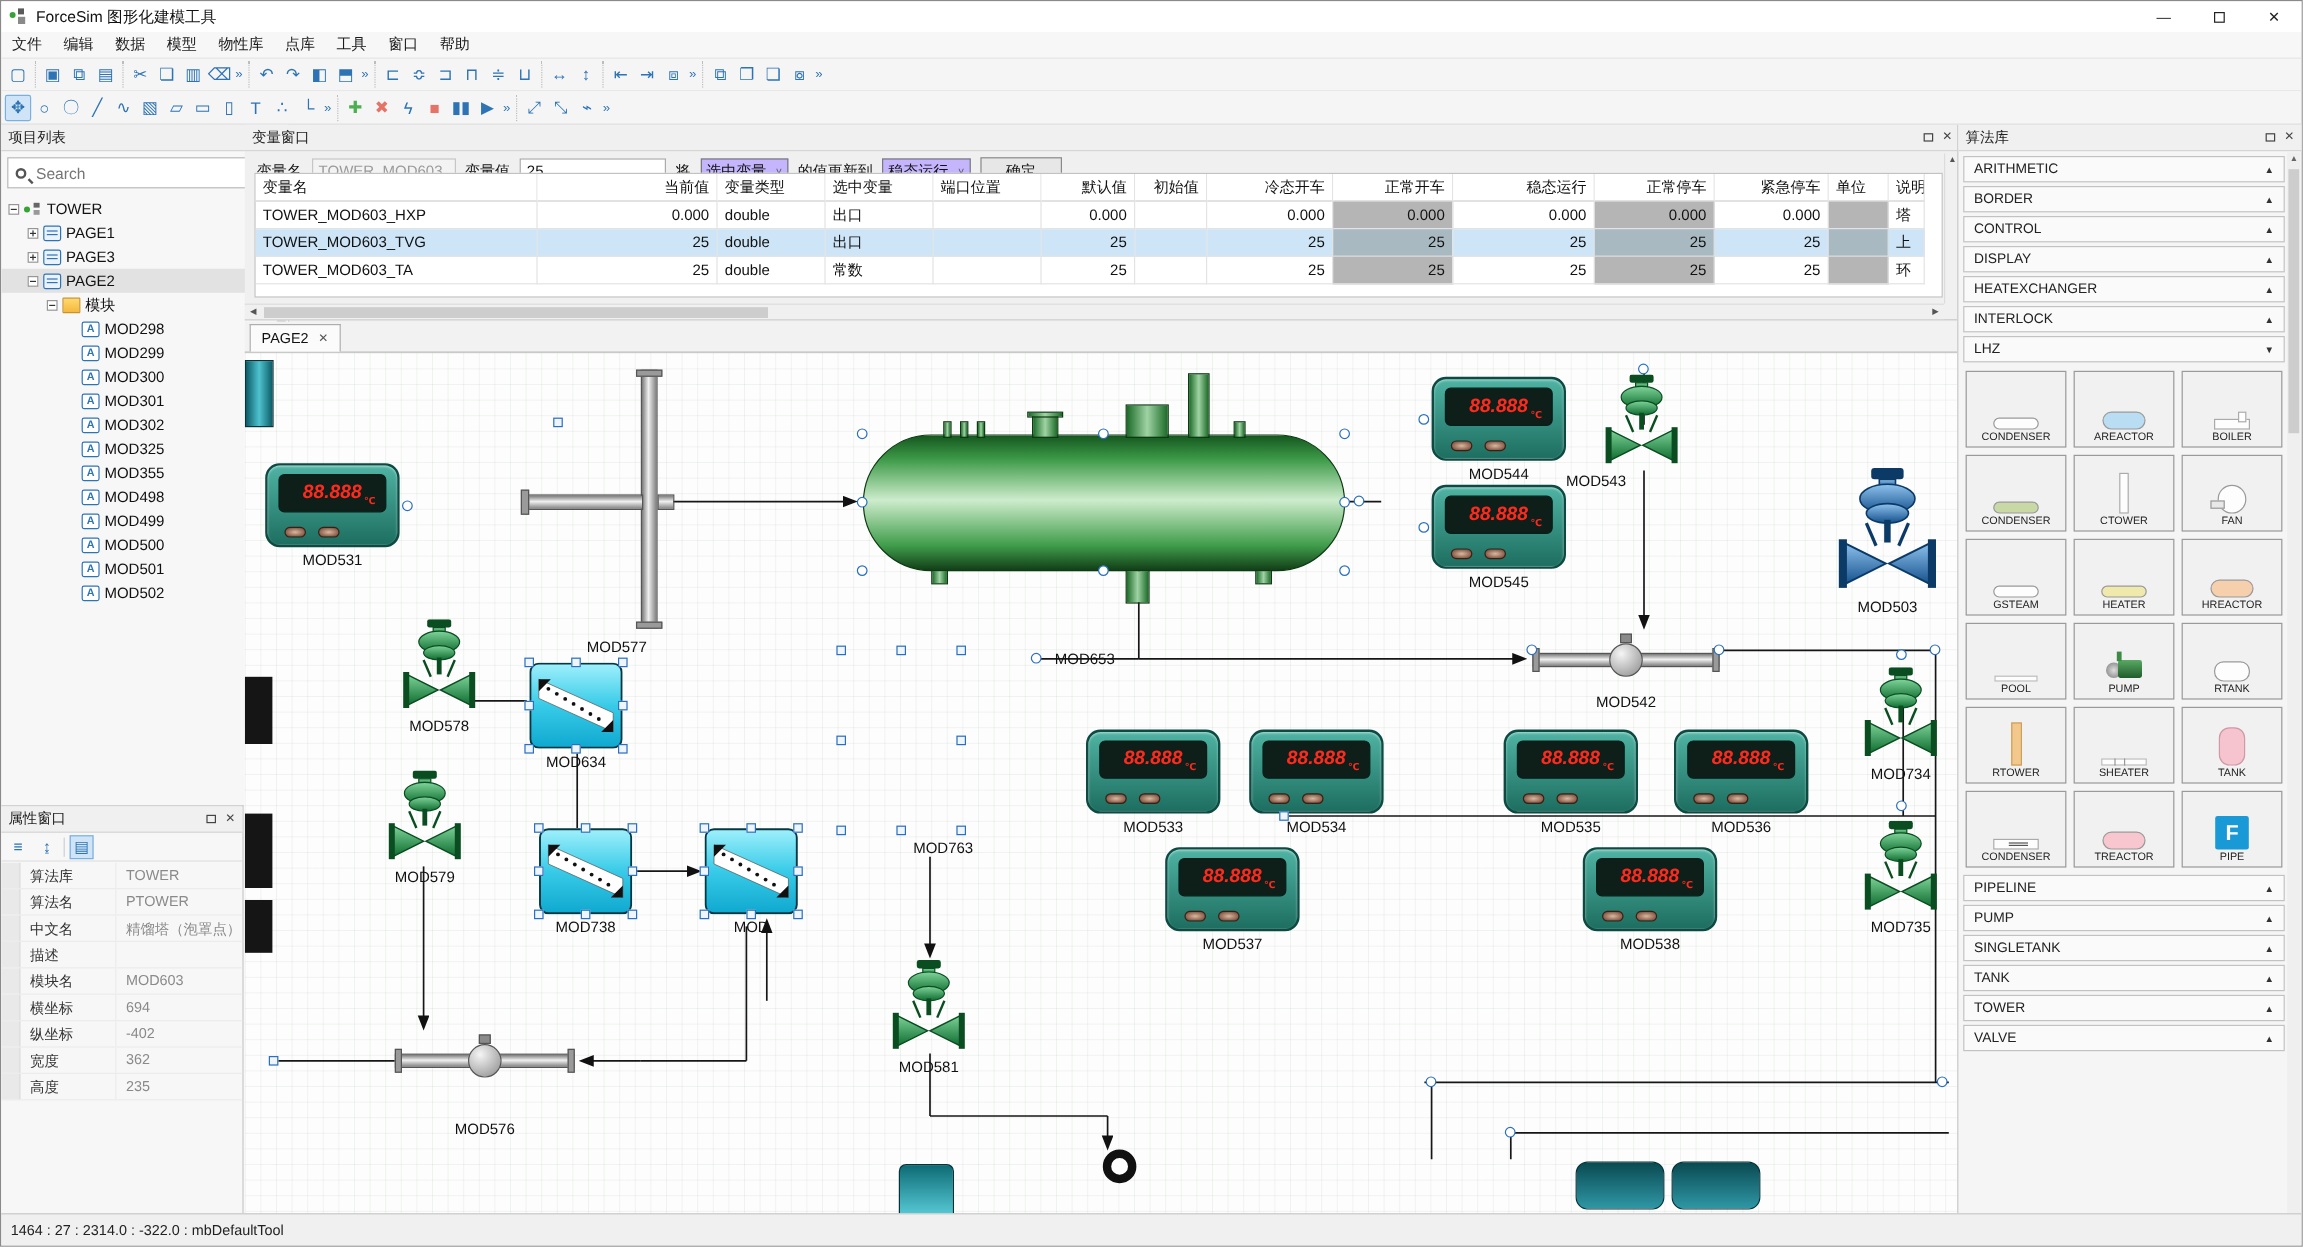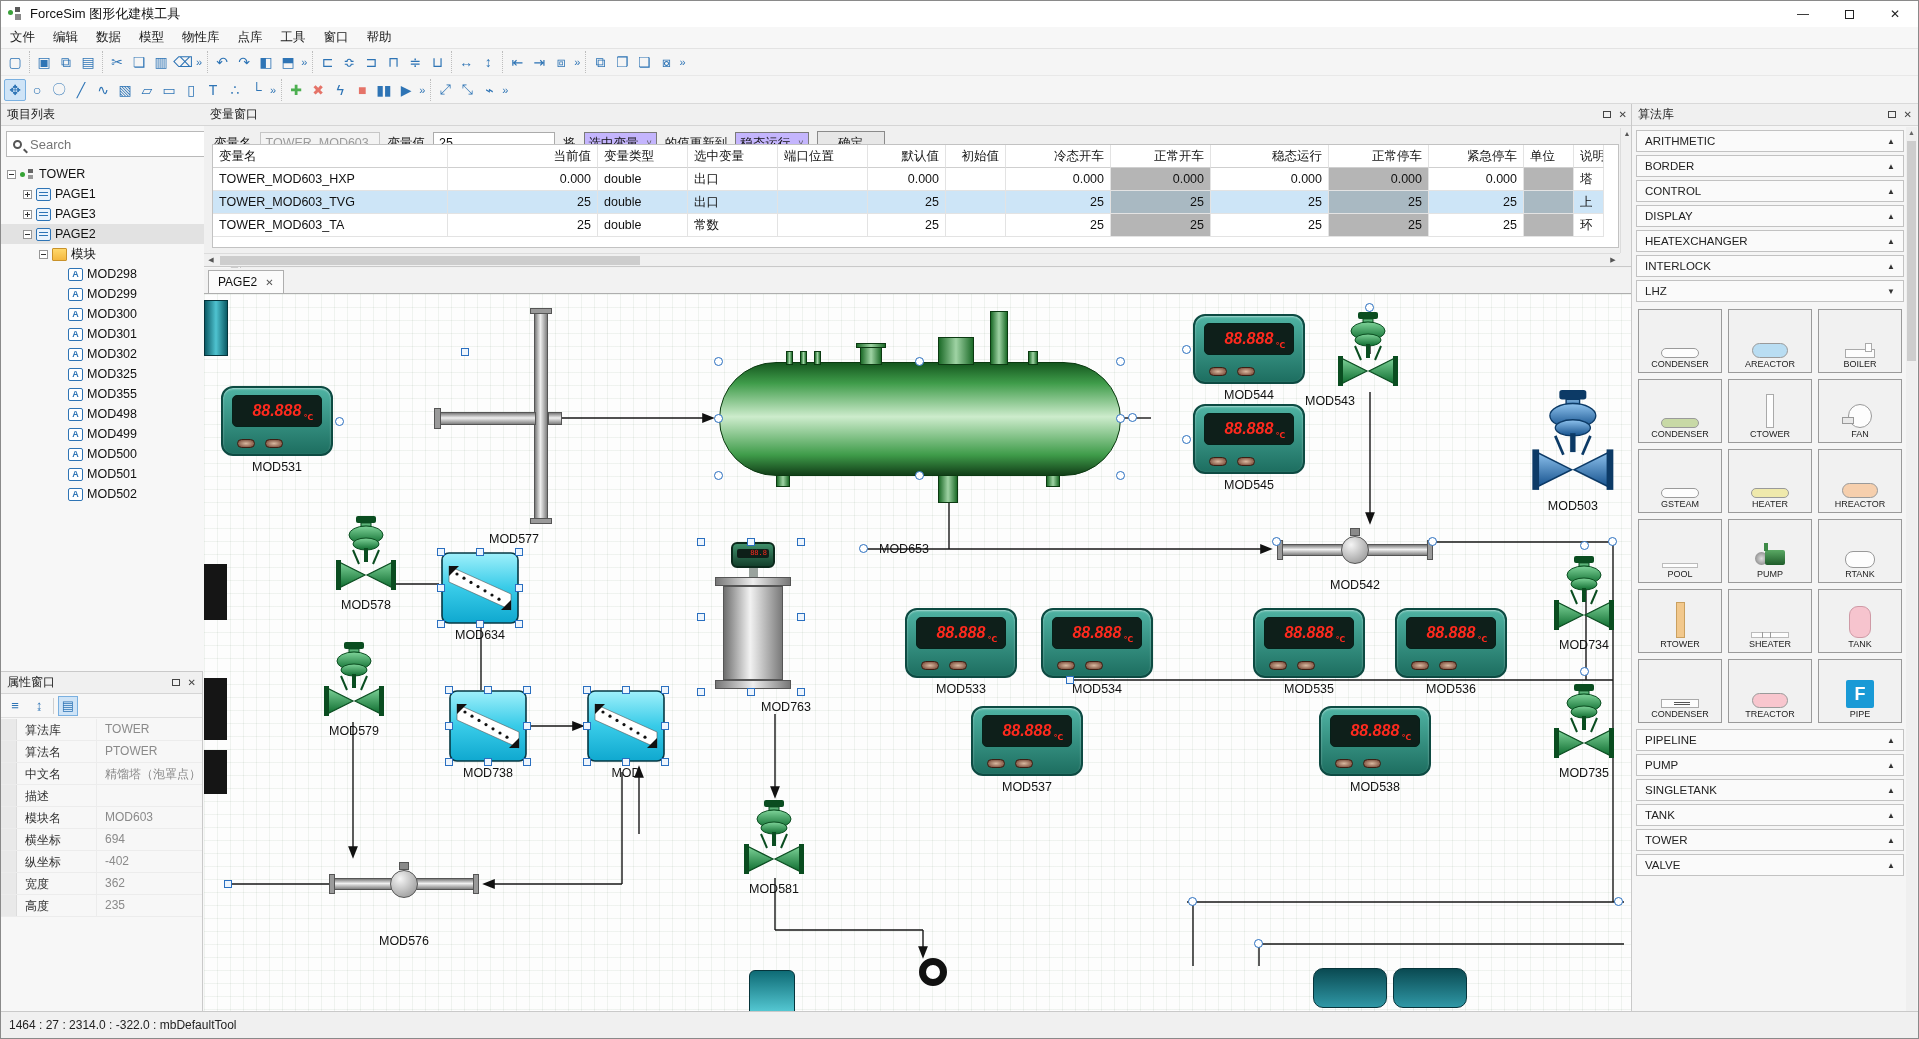--- a/index.html
+++ b/index.html
@@ -850,29 +850,20 @@
       </svg>
       <div class="handle-sq" style="left: 383px; top: 396px;"></div>
       <div class="handle-sq" style="left: 422px; top: 396px;"></div>
       <div class="handle-sq" style="left: 461px; top: 396px;"></div>
       <div class="handle-sq" style="left: 383px; top: 432px;"></div>
       <div class="handle-sq" style="left: 461px; top: 432px;"></div>
       <div class="handle-sq" style="left: 383px; top: 468px;"></div>
       <div class="handle-sq" style="left: 422px; top: 468px;"></div>
       <div class="handle-sq" style="left: 461px; top: 468px;"></div>
       <div class="cvlabel" style="left: 422px; top: 472px;">MOD</div>
-      <div class="cv-meter" style="left: 497px; top: 248px; width: 100px; height: 152px;">
-        <div style="position:absolute;left:30px;top:0;width:44px;height:26px;background:linear-gradient(#3f8f6a,#14402c);border:2px solid #0b2a1c;border-radius:6px;">
-          <div style="margin:5px 4px;height:9px;background:#0d1f18;border-radius:2px;color:#ff2a1e;font-size:7px;line-height:9px;text-align:right;padding-right:2px;font-family:DejaVu Sans Mono,monospace;">88.8</div>
-        </div>
-        <div style="position:absolute;left:48px;top:26px;width:9px;height:9px;background:#9aa39e;"></div>
-        <div style="position:absolute;left:14px;top:35px;width:76px;height:9px;background:linear-gradient(90deg,#777,#eee,#777);border:1px solid #555;"></div>
-        <div style="position:absolute;left:22px;top:44px;width:60px;height:94px;background:linear-gradient(90deg,#6f6f6f,#f2f2f2 45%,#7a7a7a);border:1px solid #555;"></div>
-        <div style="position:absolute;left:14px;top:138px;width:76px;height:9px;background:linear-gradient(90deg,#777,#eee,#777);border:1px solid #555;"></div>
-      </div>
       <div class="handle-sq" style="left: 497px; top: 248px;"></div>
       <div class="handle-sq" style="left: 547px; top: 248px;"></div>
       <div class="handle-sq" style="left: 597px; top: 248px;"></div>
       <div class="handle-sq" style="left: 497px; top: 323px;"></div>
       <div class="handle-sq" style="left: 597px; top: 323px;"></div>
       <div class="handle-sq" style="left: 497px; top: 398px;"></div>
       <div class="handle-sq" style="left: 547px; top: 398px;"></div>
       <div class="handle-sq" style="left: 597px; top: 398px;"></div>
       <div class="cvlabel" style="left: 582px; top: 406px;">MOD763</div>
       <div class="cv-edge" style="left: 230px; top: 14px; width: 130px; height: 218px;">

